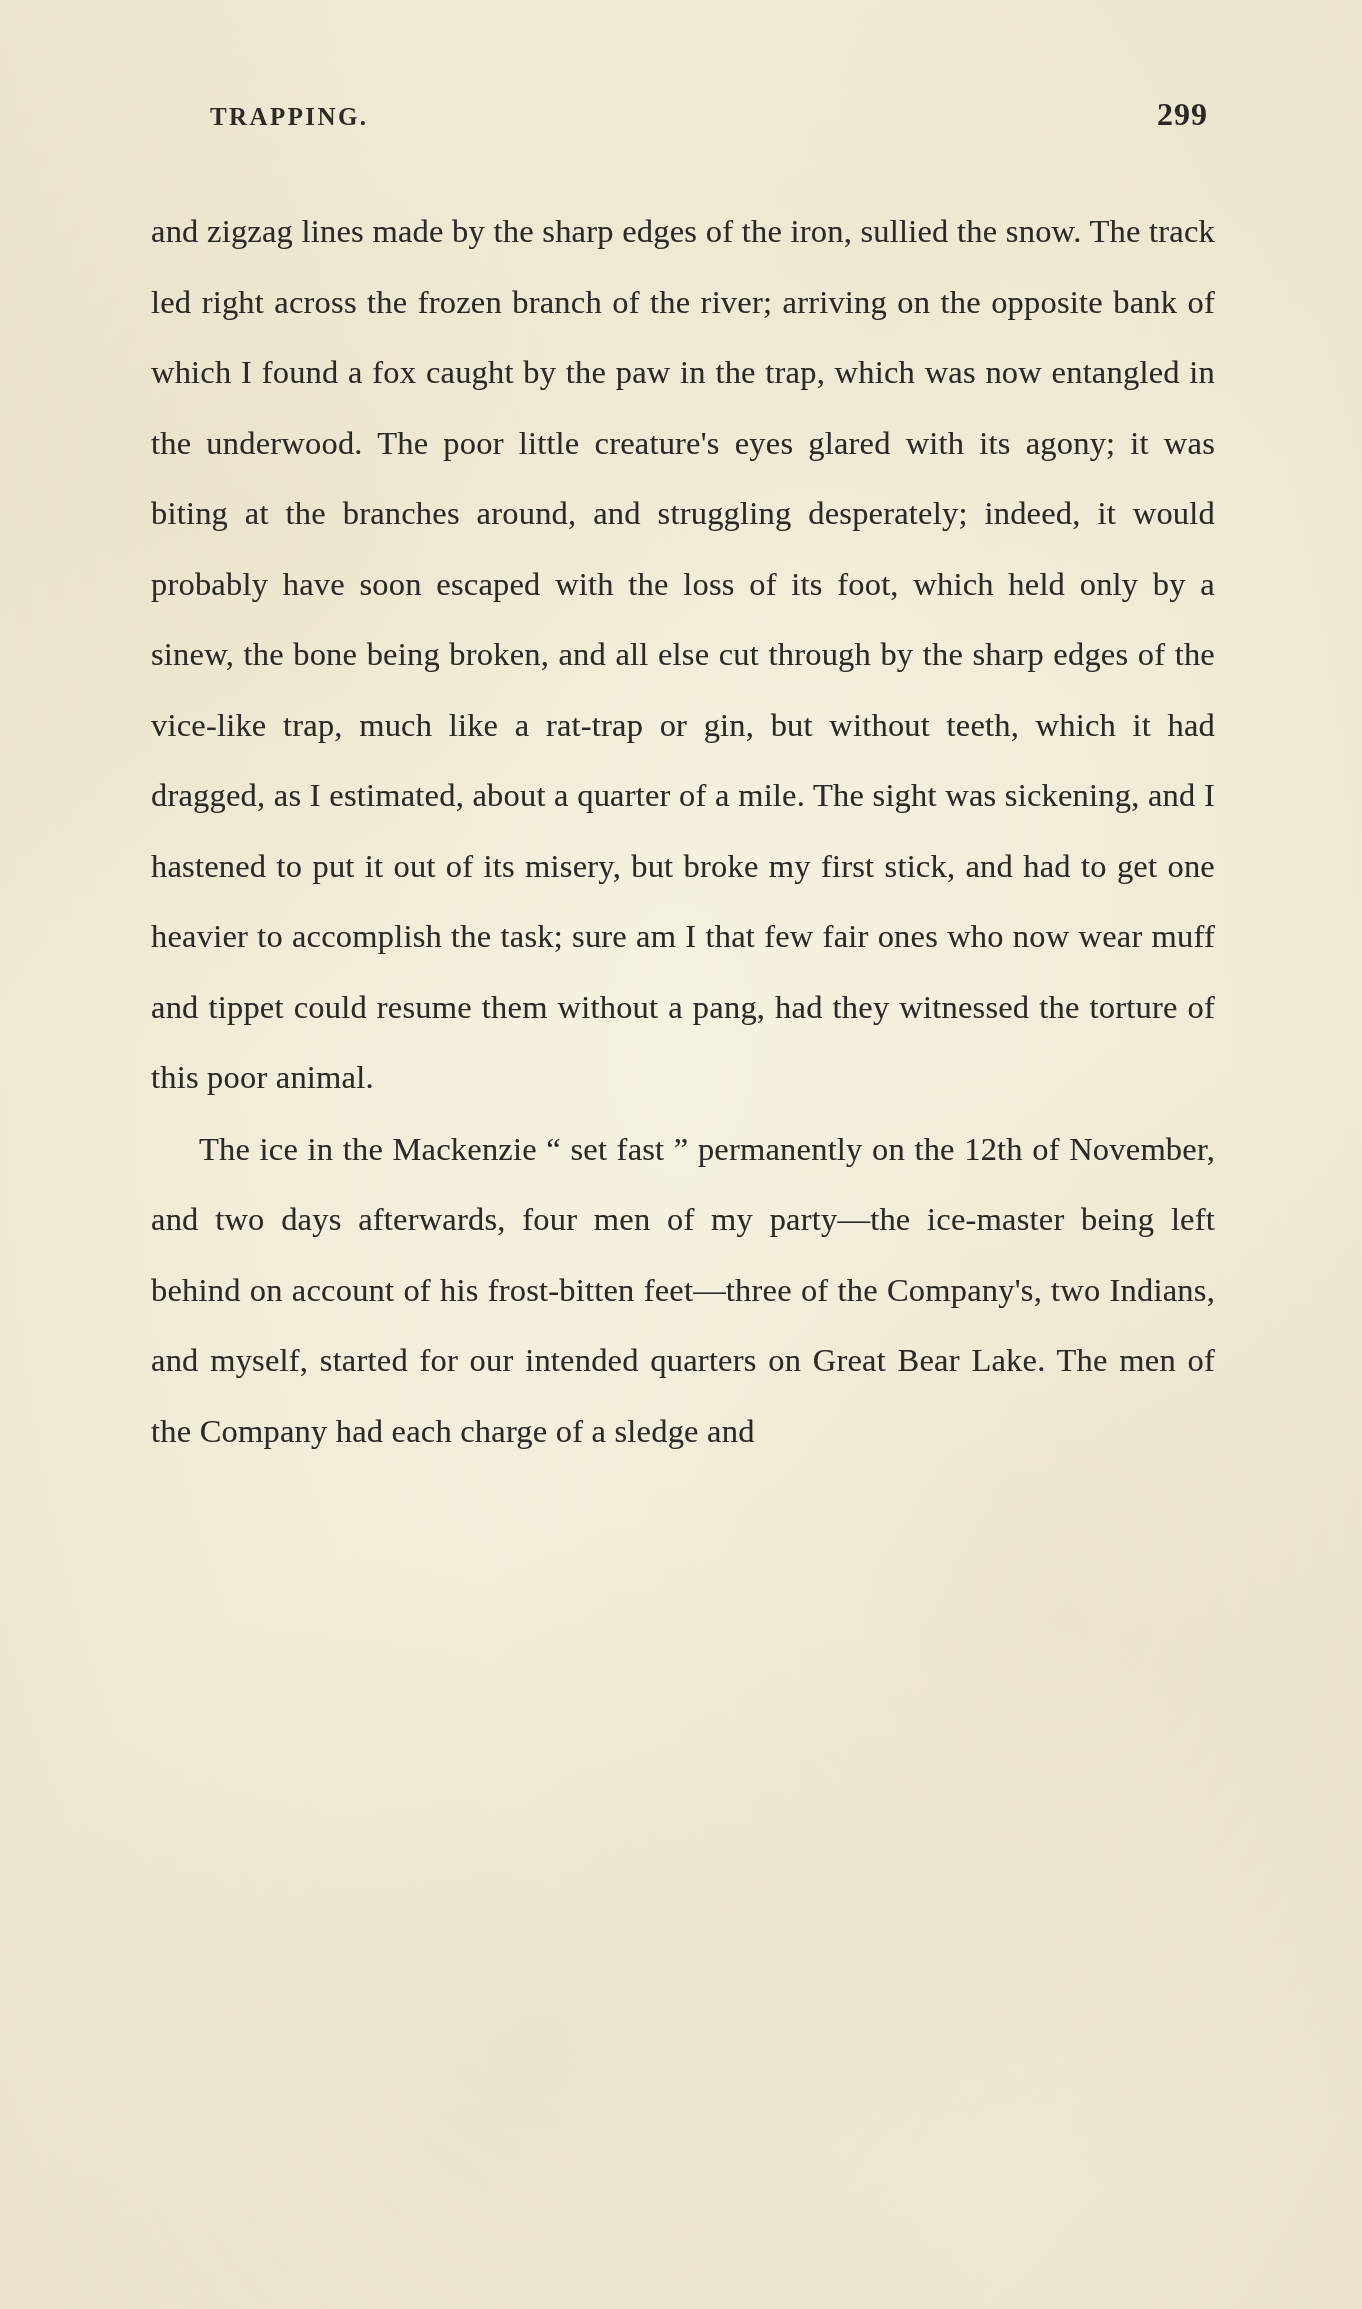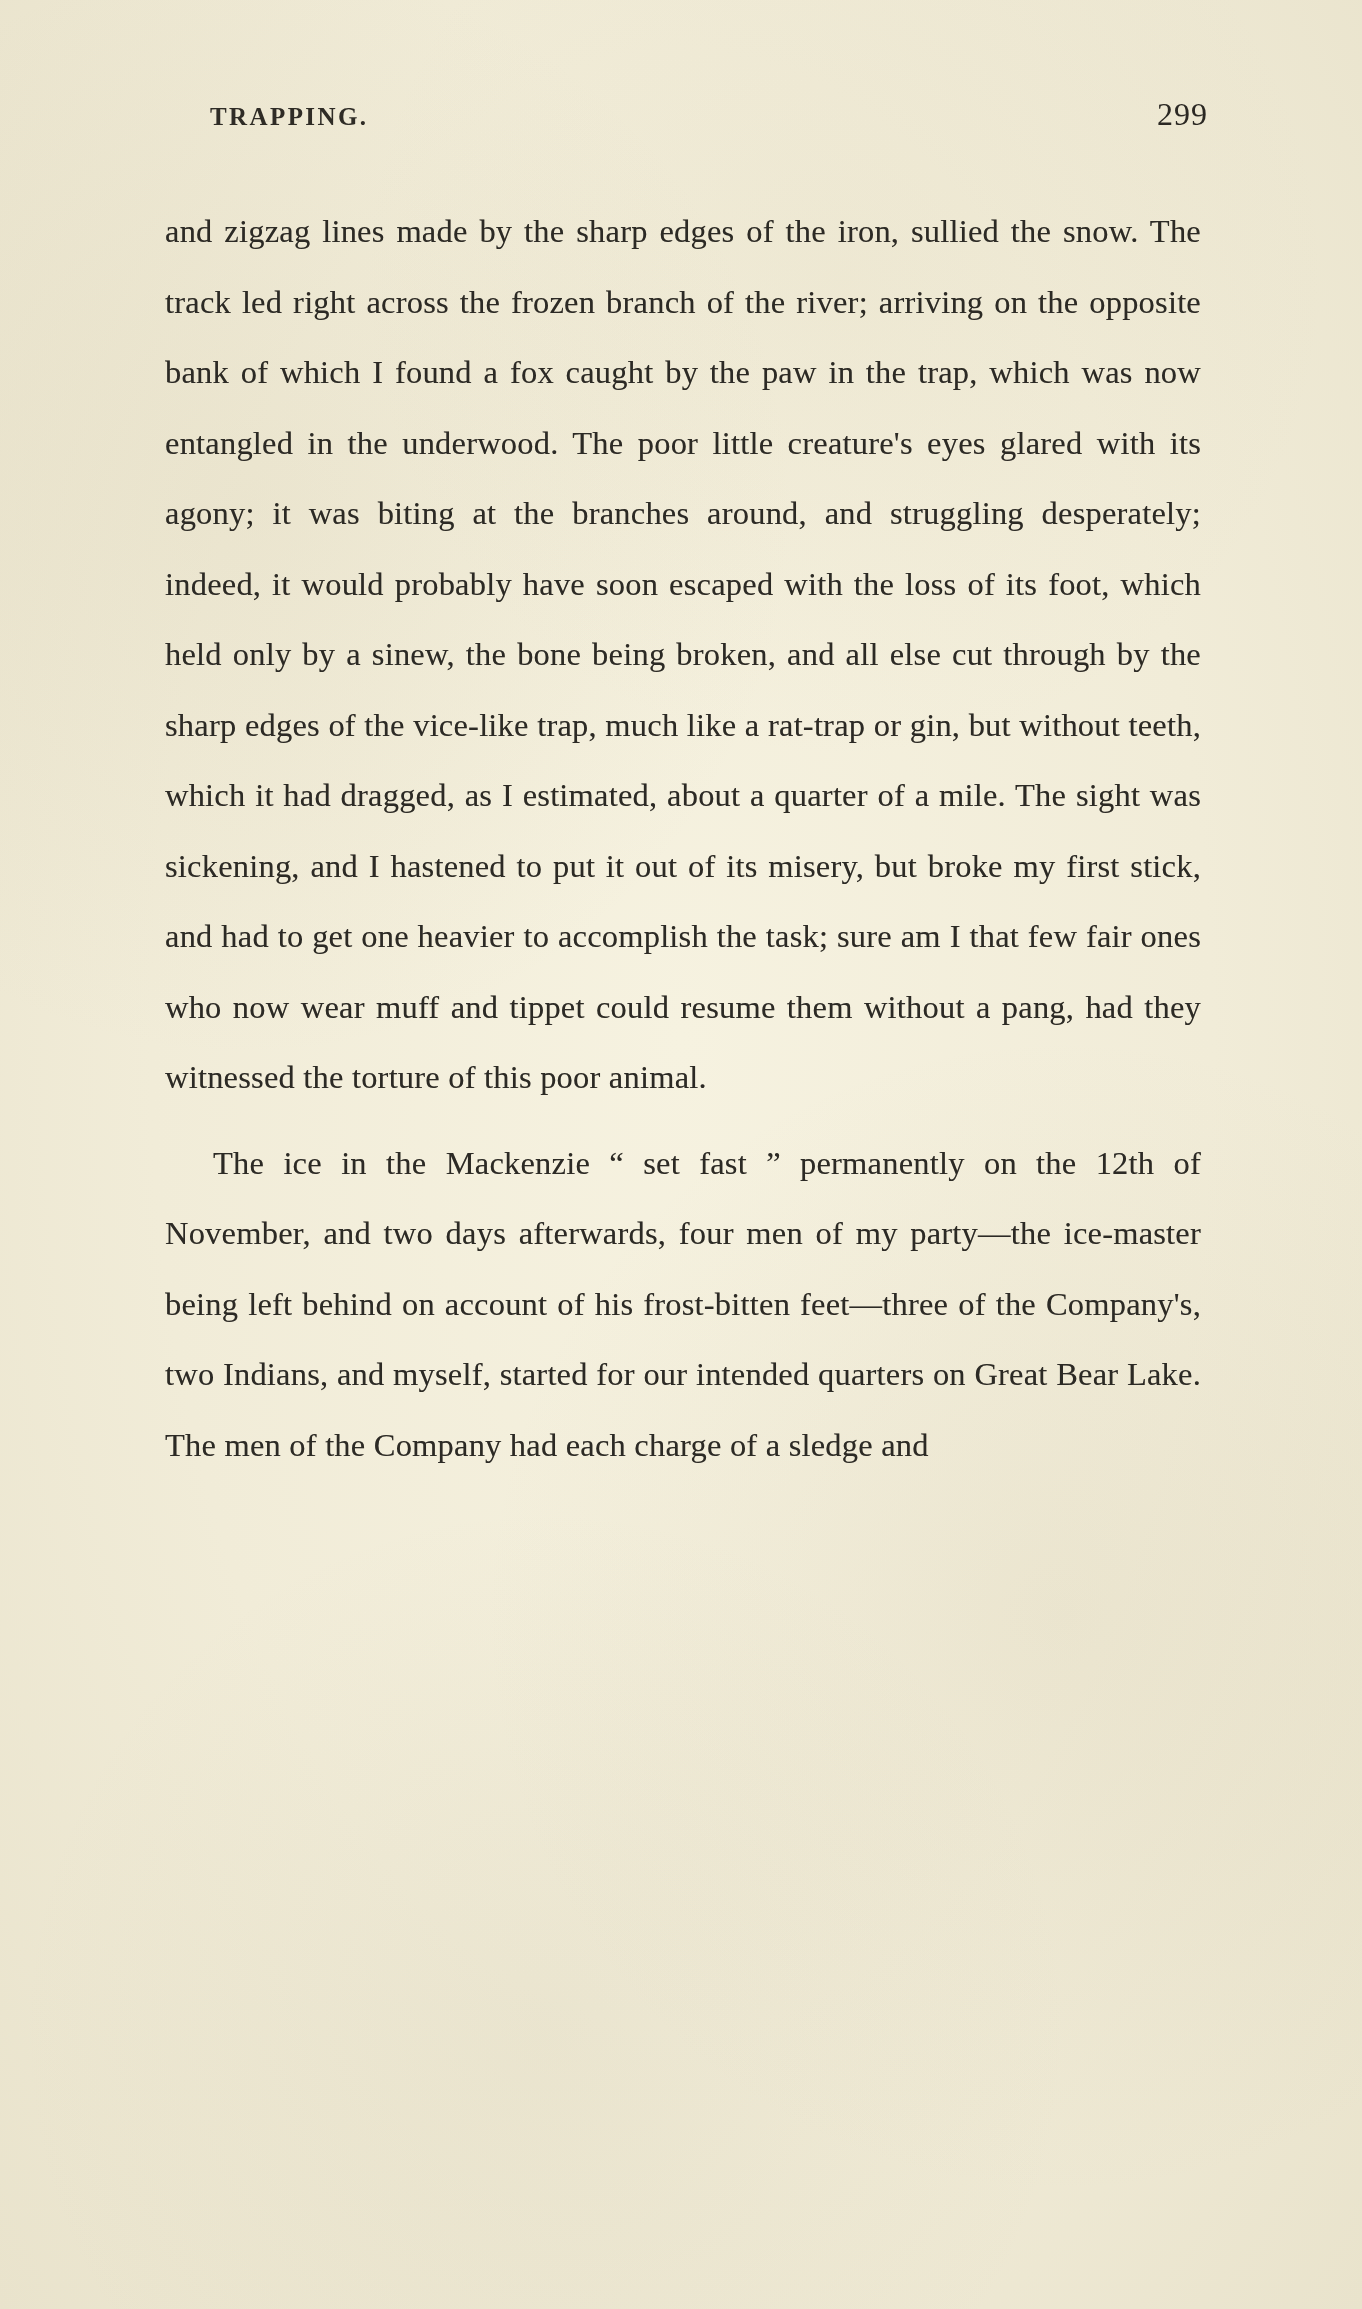--- a/index.html
+++ b/index.html
@@ -48,26 +48,26 @@
   }
   .running-head {
     font-size: 25px;
     letter-spacing: 2.4px;
     font-weight: 700;
     color: #2f2c26;
     text-transform: uppercase;
   }
   .page-number {
     font-size: 32px;
-    font-weight: 400;
+    font-weight: 700;
     color: #2b2823;
     letter-spacing: 1px;
   }
   .body-text p {
-    margin: 15px;
+    margin: 1px;
     font-size: 32.5px;
     line-height: 70.5px;
     text-align: justify;
     color: #2c2a25;
     letter-spacing: 0.2px;
     -webkit-font-smoothing: antialiased;
   }
   .body-text p.indent {
     text-indent: 48px;
   }

